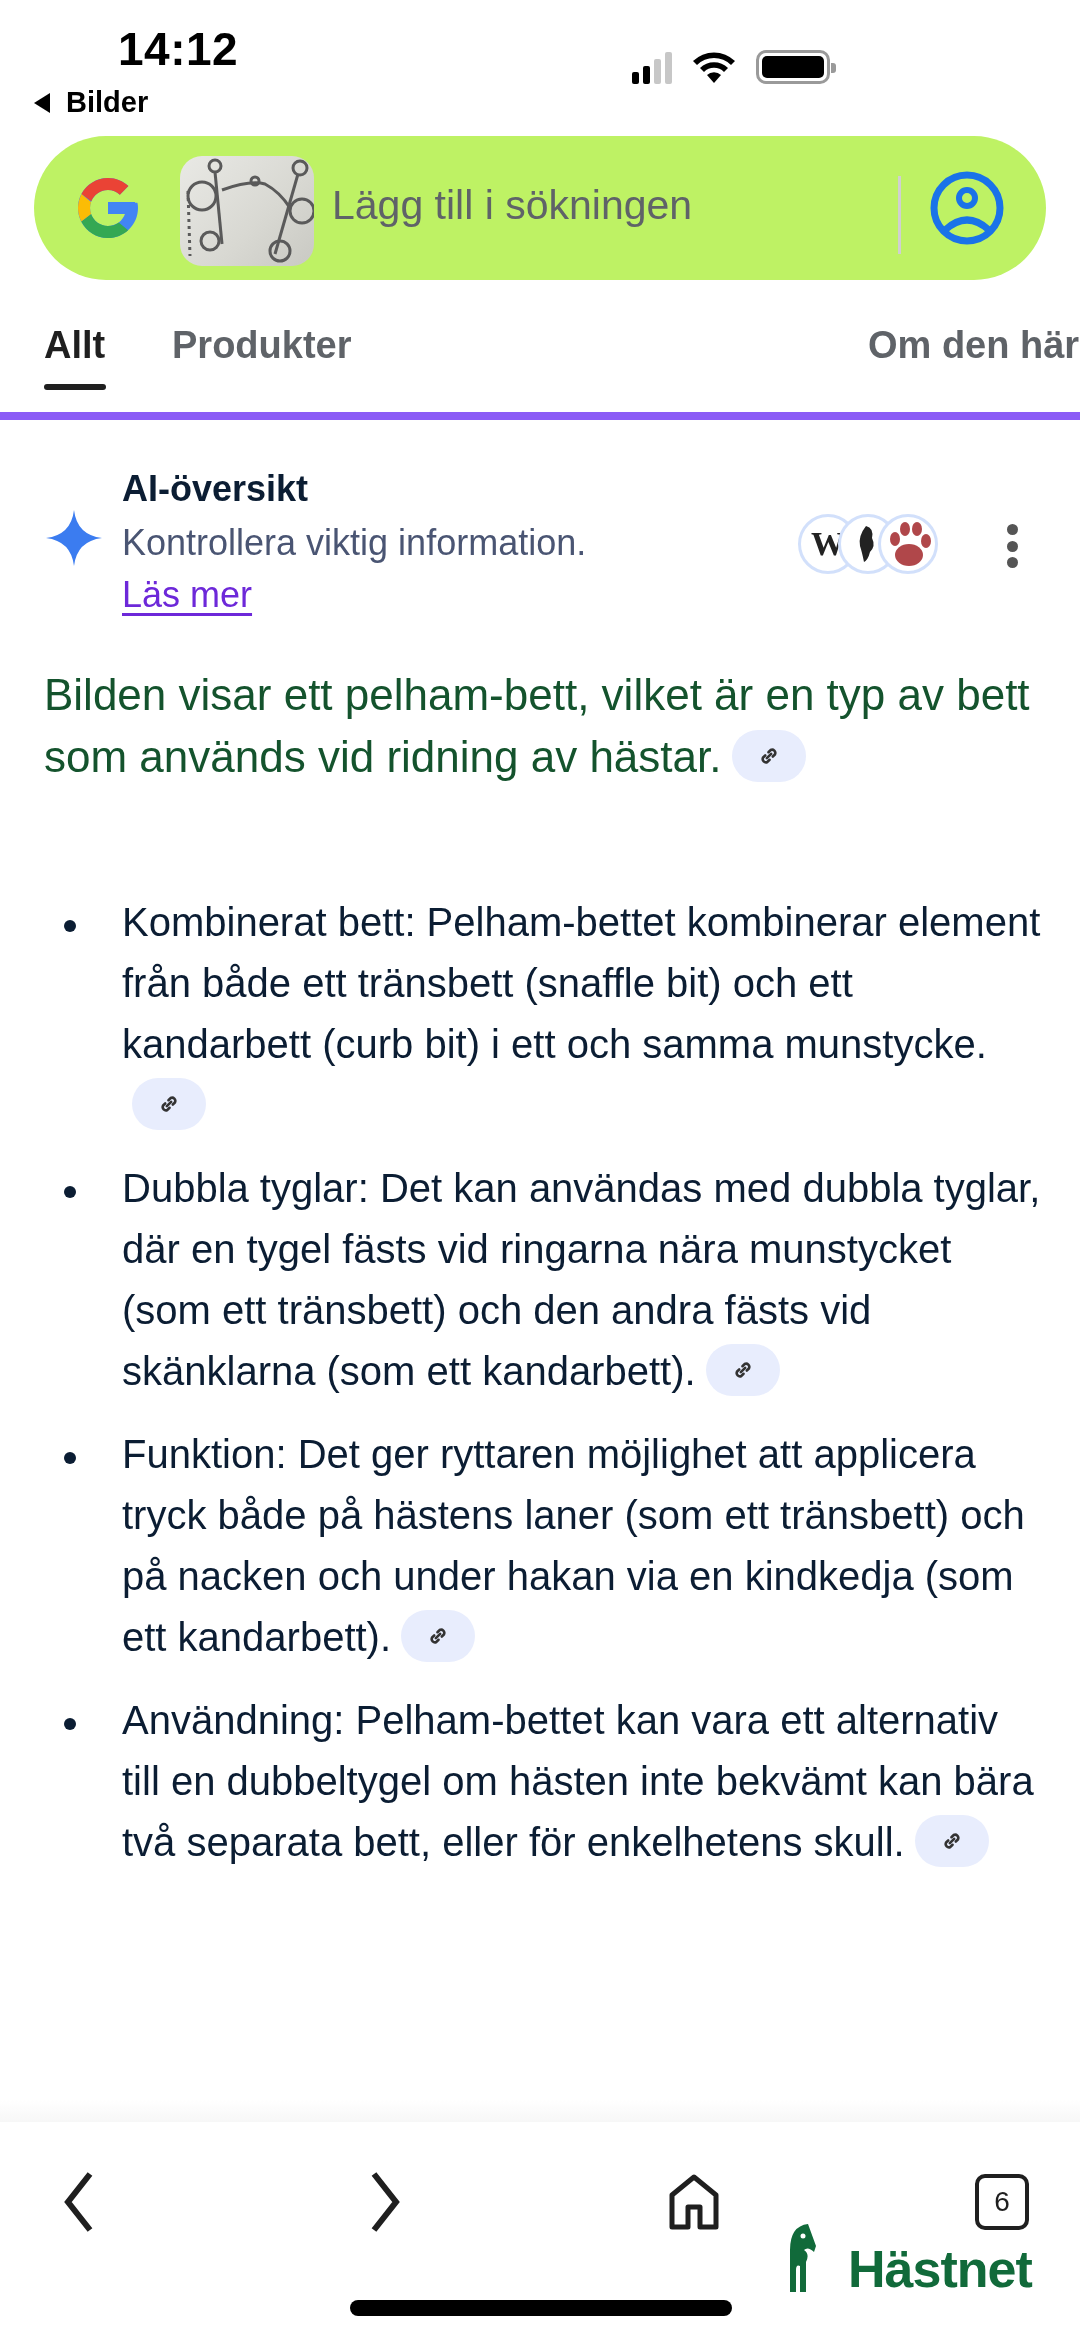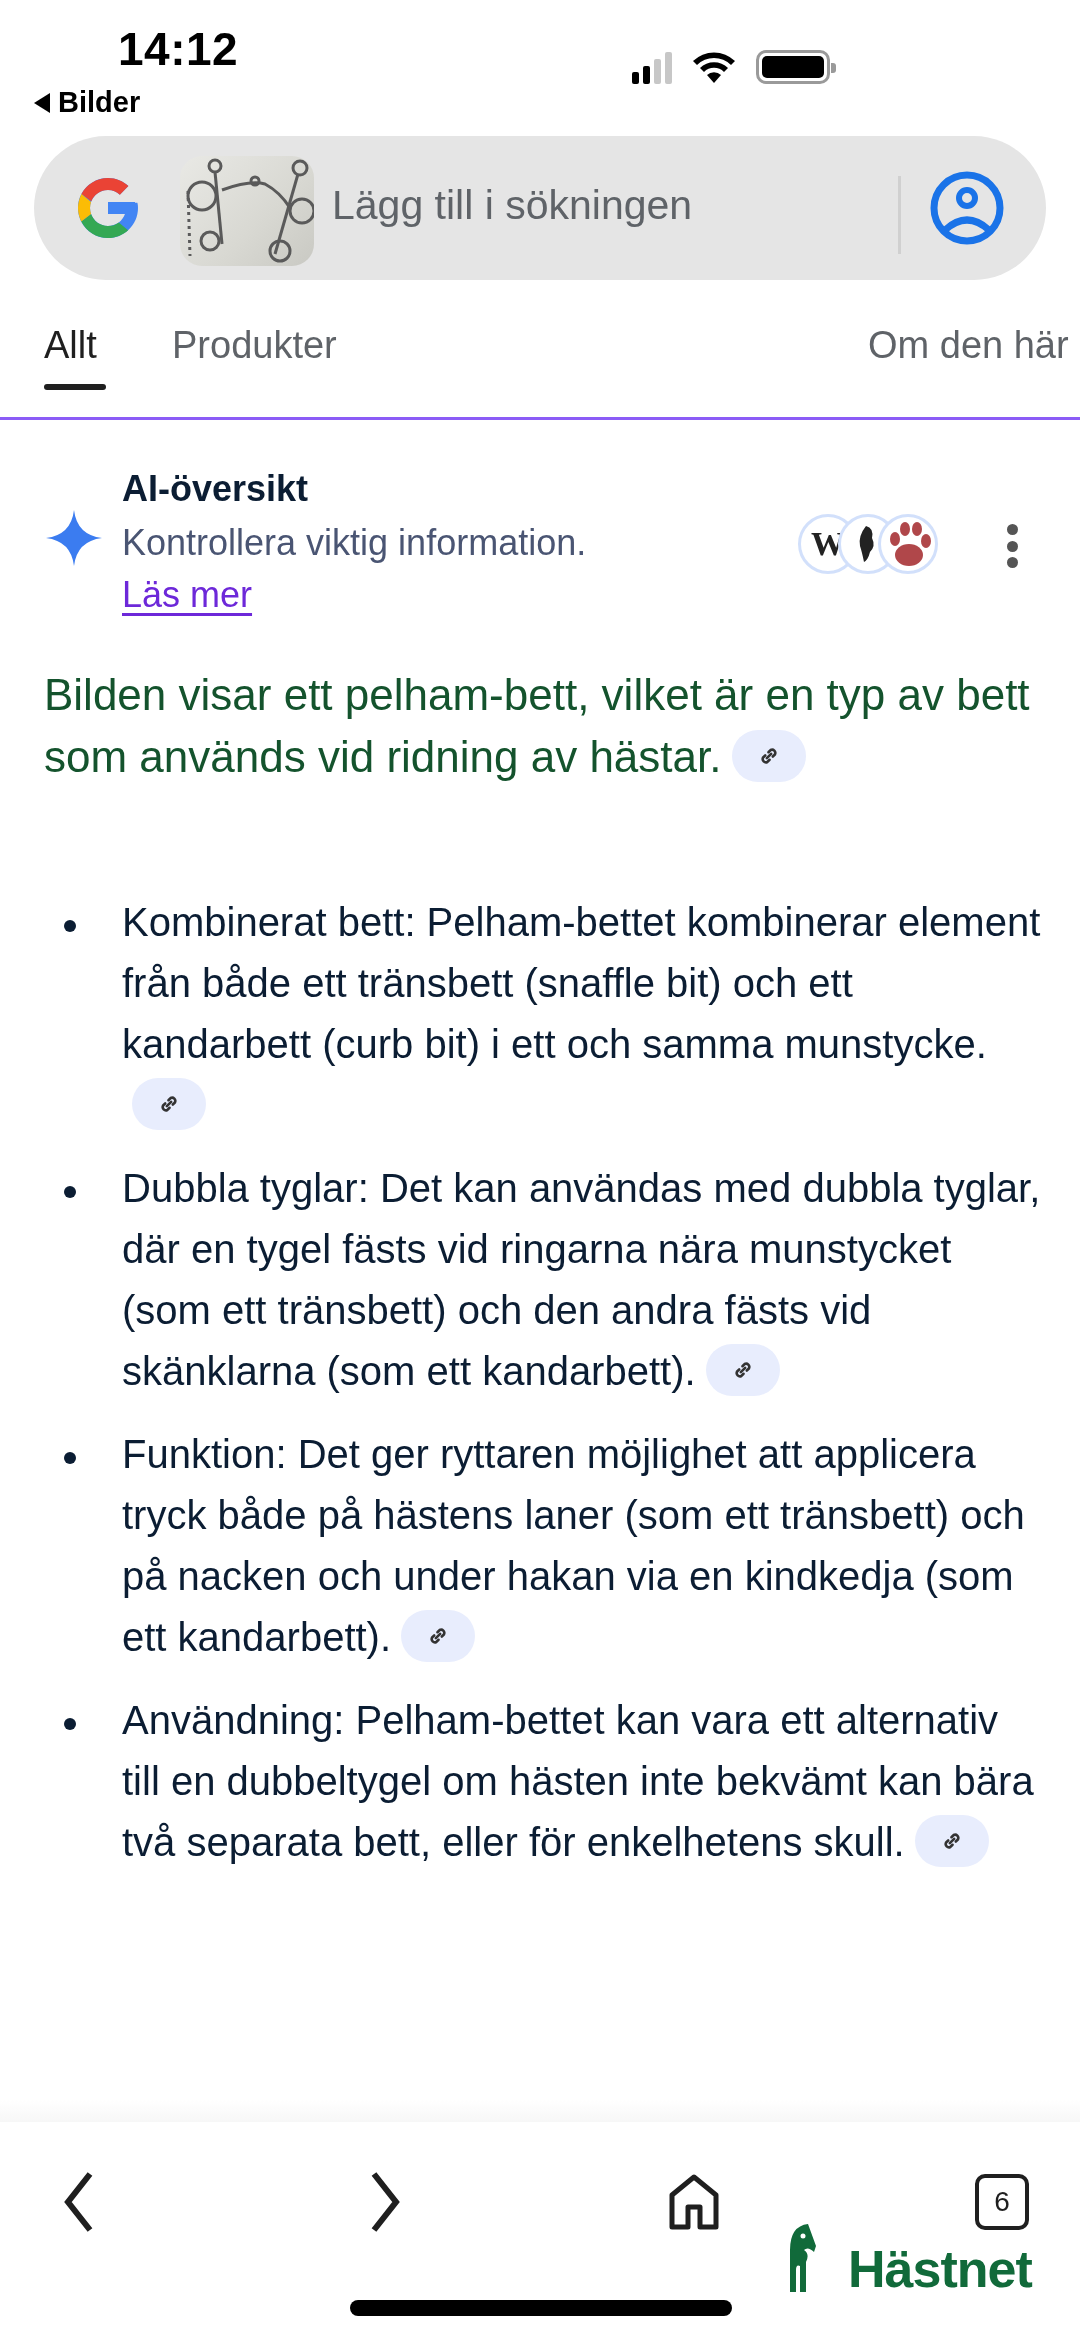--- a/index.html
+++ b/index.html
@@ -2,40 +2,40 @@
 <html><head>
 <meta charset="utf-8">
 <style>
   * { box-sizing: border-box; margin: 0; padding: 0; }
   html, body { width: 1080px; height: 2337px; background: #ffffff; overflow: hidden; }
   body { font-family: "Liberation Sans", "DejaVu Sans", sans-serif; color: #0b1d33; position: relative; }
 
   
   .status-bar { position: absolute; top: 0; left: 0; width: 904px; height: 125px; }
   .status-time { position: absolute; left: 118px; top: 22px; font-size: 46px; font-weight: 700; color: #000; letter-spacing: 0.5px; }
-  .status-back { position: absolute; left: 34px; top: 86px; font-size: 29px; color: #000; display: flex; align-items: center; gap: 8px; font-weight: 600; }
+  .status-back { position: absolute; left: 34px; top: 86px; font-size: 29px; color: #000; display: flex; align-items: center; gap: 16px; font-weight: 600; }
   .status-back .tri { width: 0; height: 0; border-top: 10px solid transparent; border-bottom: 10px solid transparent; border-right: 16px solid #000; }
   .status-icons { position: absolute; right: 74px; top: 50px; display: flex; align-items: flex-end; gap: 20px; }
   .signal { display: flex; align-items: flex-end; gap: 4px; height: 34px; }
   .signal span { width: 7px; border-radius: 2px; background: #000; }
   .signal span.off { background: #c7c7c7; }
   .battery { width: 74px; height: 34px; border: 3px solid #9a9a9a; border-radius: 10px; padding: 3px; position: relative; }
   .battery::after { content: ""; position: absolute; right: -9px; top: 10px; width: 5px; height: 10px; background: #9a9a9a; border-radius: 0 3px 3px 0; }
   .battery .fill { width: 100%; height: 100%; background: #000; border-radius: 5px; }
 
   
-  .search-bar { position: absolute; left: 34px; top: 136px; width: 1012px; height: 144px; background: #e5e5e5; border-radius: 72px; display: flex; align-items: center; }
+  .search-bar { position: absolute; left: 34px; top: 136px; width: 1012px; height: 144px; background: #bef264; border-radius: 72px; display: flex; align-items: center; }
   .g-logo { position: absolute; left: 38px; top: 36px; width: 72px; height: 72px; }
   .thumb { position: absolute; left: 146px; top: 20px; width: 134px; height: 110px; border-radius: 22px; background: linear-gradient(135deg, #e9e9e5 0%, #d8d8d2 60%, #c9c9c3 100%); overflow: hidden; }
   .search-text { position: absolute; left: 298px; top: 46px; font-size: 41px; color: #5f6368; }
   .search-divider { position: absolute; left: 864px; top: 40px; width: 3px; height: 78px; background: #d0d0d0; }
   .account-icon { position: absolute; left: 895px; top: 34px; width: 76px; height: 76px; }
 
   
-  .tabs { position: absolute; left: 0; top: 300px; width: 1080px; height: 120px; border-bottom: 3px solid #8b5cf6; }
+  .tabs { position: absolute; left: 0; top: 300px; width: 1080px; height: 120px; border-bottom: 8px solid #8b5cf6; font-weight: bold; }
   .tab { position: absolute; top: 24px; font-size: 38px; color: #5f6368; white-space: nowrap; }
   .tab.active { color: #1f1f1f; }
   .tab-underline { position: absolute; left: 44px; top: 84px; width: 62px; height: 6px; background: #1f1f1f; border-radius: 3px; }
   .sparkle { position: absolute; left: 44px; top: 508px; width: 60px; height: 60px; }
   .ai-title { position: absolute; left: 122px; top: 468px; font-size: 36px; font-weight: 700; color: #0b1d33; }
   .ai-sub { position: absolute; left: 122px; top: 522px; font-size: 36px; color: #4a5573; }
   .ai-link { position: absolute; left: 122px; top: 574px; font-size: 36px; color: #6d28d9; text-decoration: underline; text-underline-offset: 6px; }
   .sources { position: absolute; left: 798px; top: 514px; width: 140px; height: 60px; }
   .src { position: absolute; top: 0; width: 60px; height: 60px; border-radius: 50%; border: 3px solid #d2e0fb; background: #fff; overflow: hidden; display: flex; align-items: center; justify-content: center; }
   .src.w { left: 0; font-family: "Liberation Serif", serif; font-size: 34px; font-weight: 700; color: #222; }

